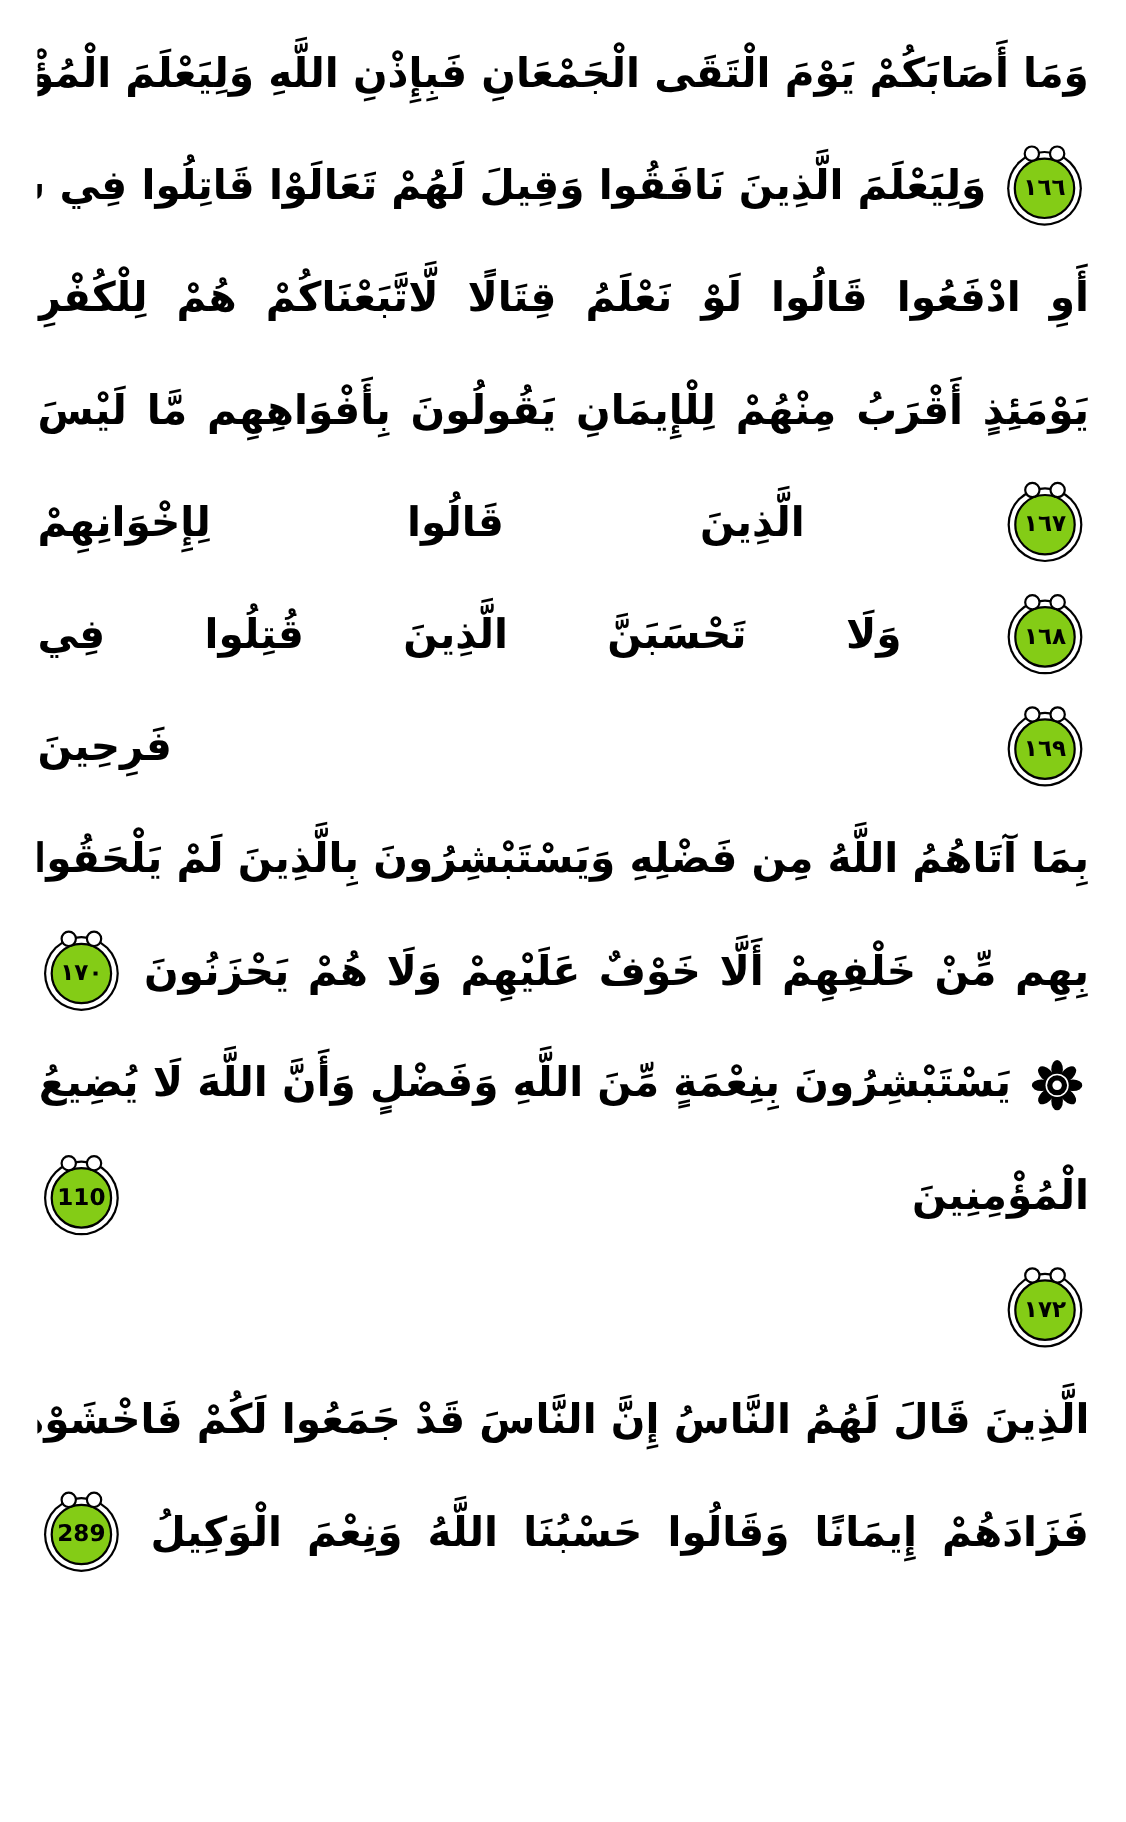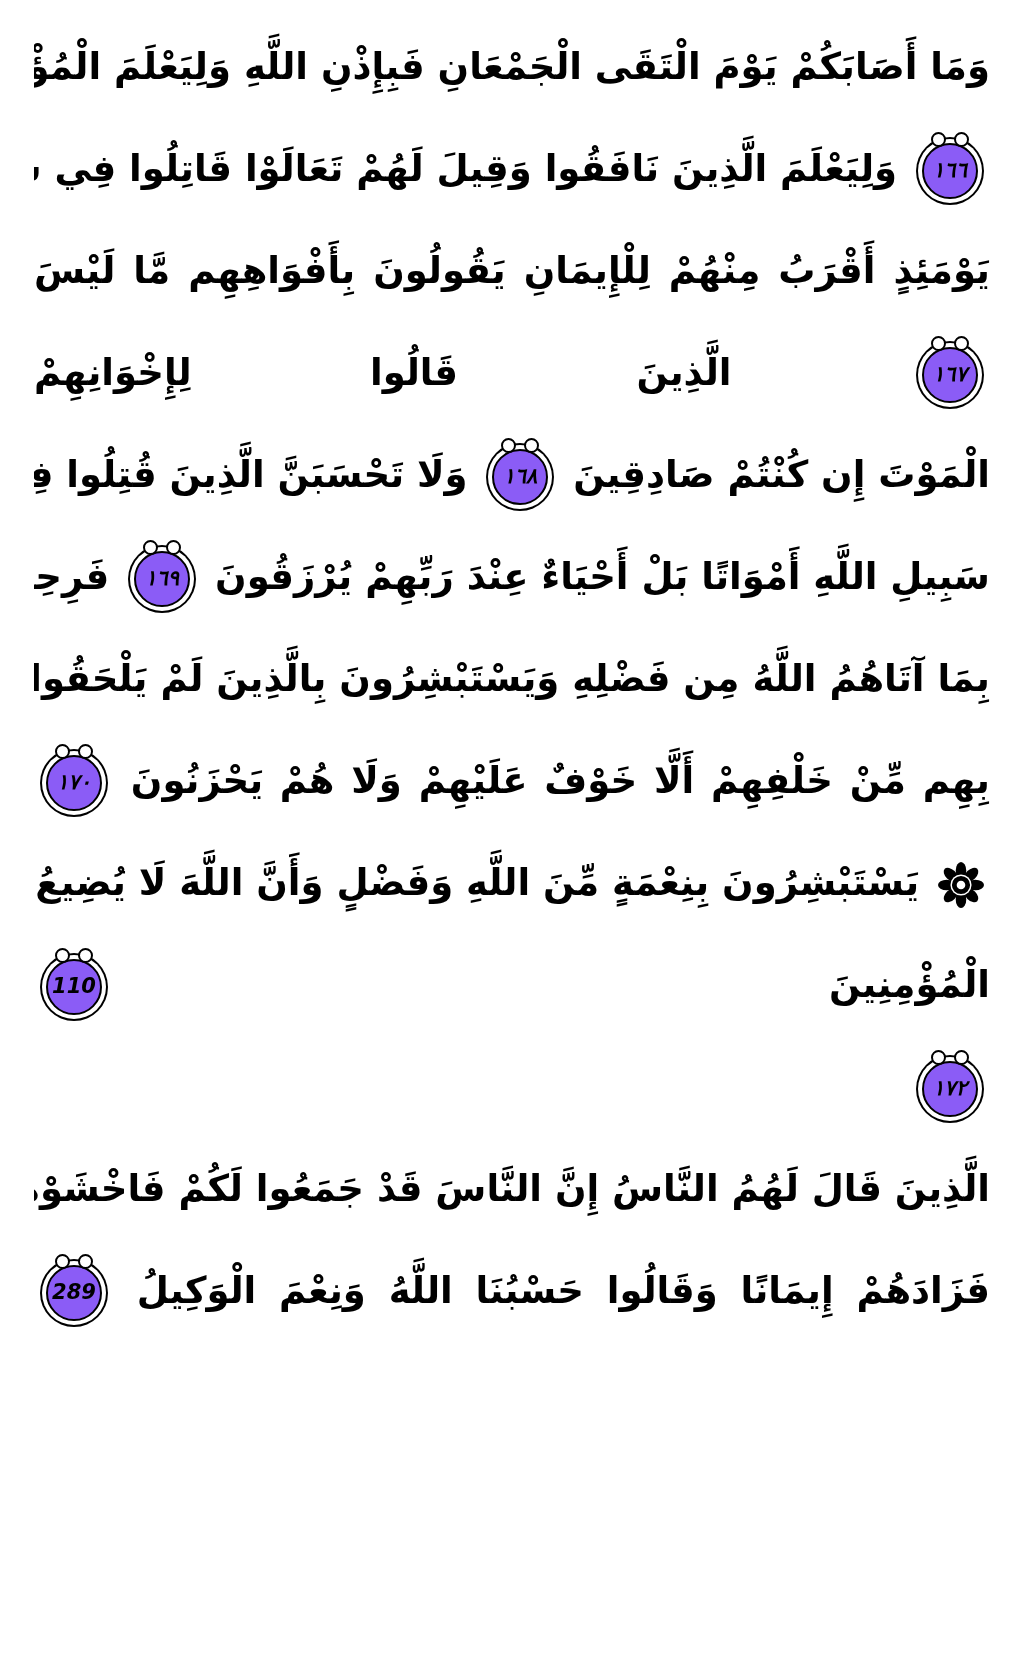--- a/index.html
+++ b/index.html
@@ -39,22 +39,21 @@
     display: inline-flex;
     align-items: center;
     justify-content: center;
     width: 52px;
     height: 52px;
     border: 2.5px solid #000;
     border-radius: 50%;
     box-shadow: 0 0 0 4px #fff, 0 0 0 6px #000;
     margin: 0 12px;
     vertical-align: middle;
-    background: #8b5cf6;
-    font-style: italic;
+    background: #84cc16;
   }
   .medallion::before,
   .medallion::after {
     content: "";
     position: absolute;
     top: -13px;
     width: 11px;
     height: 11px;
     border: 2.5px solid #000;
     border-radius: 50%;
@@ -86,43 +85,44 @@
     <span class="txt">وَمَا أَصَابَكُمْ يَوْمَ الْتَقَى الْجَمْعَانِ فَبِإِذْنِ اللَّهِ وَلِيَعْلَمَ الْمُؤْمِنِينَ</span>
   </div>
 
   <div class="quran-line">
     <span class="medallion">
         <span class="num">١٦٦</span>
       </span>
     <span class="txt">وَلِيَعْلَمَ الَّذِينَ نَافَقُوا وَقِيلَ لَهُمْ تَعَالَوْا قَاتِلُوا فِي سَبِيلِ اللَّهِ</span>
   </div>
 
+  <div class="quran-line">
+    <span class="txt">أَوِ ادْفَعُوا قَالُوا لَوْ نَعْلَمُ قِتَالًا لَّاتَّبَعْنَاكُمْ هُمْ لِلْكُفْرِ</span>
+  </div>
 
   <div class="quran-line">
     <span class="txt">يَوْمَئِذٍ أَقْرَبُ مِنْهُمْ لِلْإِيمَانِ يَقُولُونَ بِأَفْوَاهِهِم مَّا لَيْسَ</span>
   </div>
 
   <div class="quran-line">
     <span class="medallion">
         <span class="num">١٦٧</span>
       </span>
     <span class="txt">الَّذِينَ قَالُوا لِإِخْوَانِهِمْ</span>
   </div>
 
 
   <div class="quran-line">
-    <span class="txt">الْمَوْتَ إِن كُنْتُمْ صَادِقِينَ</span>
     <span class="medallion">
         <span class="num">١٦٨</span>
       </span>
     <span class="txt">وَلَا تَحْسَبَنَّ الَّذِينَ قُتِلُوا فِي</span>
   </div>
 
   <div class="quran-line">
-    <span class="txt">سَبِيلِ اللَّهِ أَمْوَاتًا بَلْ أَحْيَاءٌ عِنْدَ رَبِّهِمْ يُرْزَقُونَ</span>
     <span class="medallion">
         <span class="num">١٦٩</span>
       </span>
     <span class="txt">فَرِحِينَ</span>
   </div>
 
   <div class="quran-line">
     <span class="txt">بِمَا آتَاهُمُ اللَّهُ مِن فَضْلِهِ وَيَسْتَبْشِرُونَ بِالَّذِينَ لَمْ يَلْحَقُوا</span>
   </div>
 

